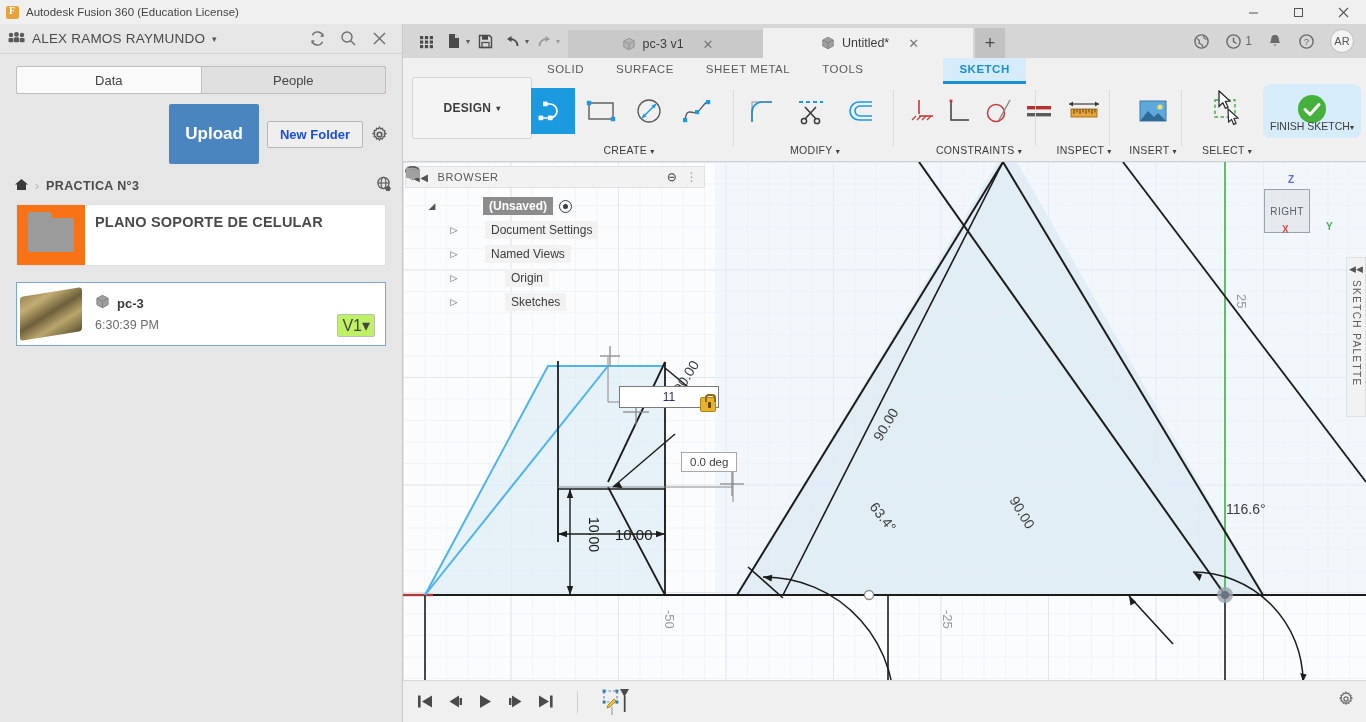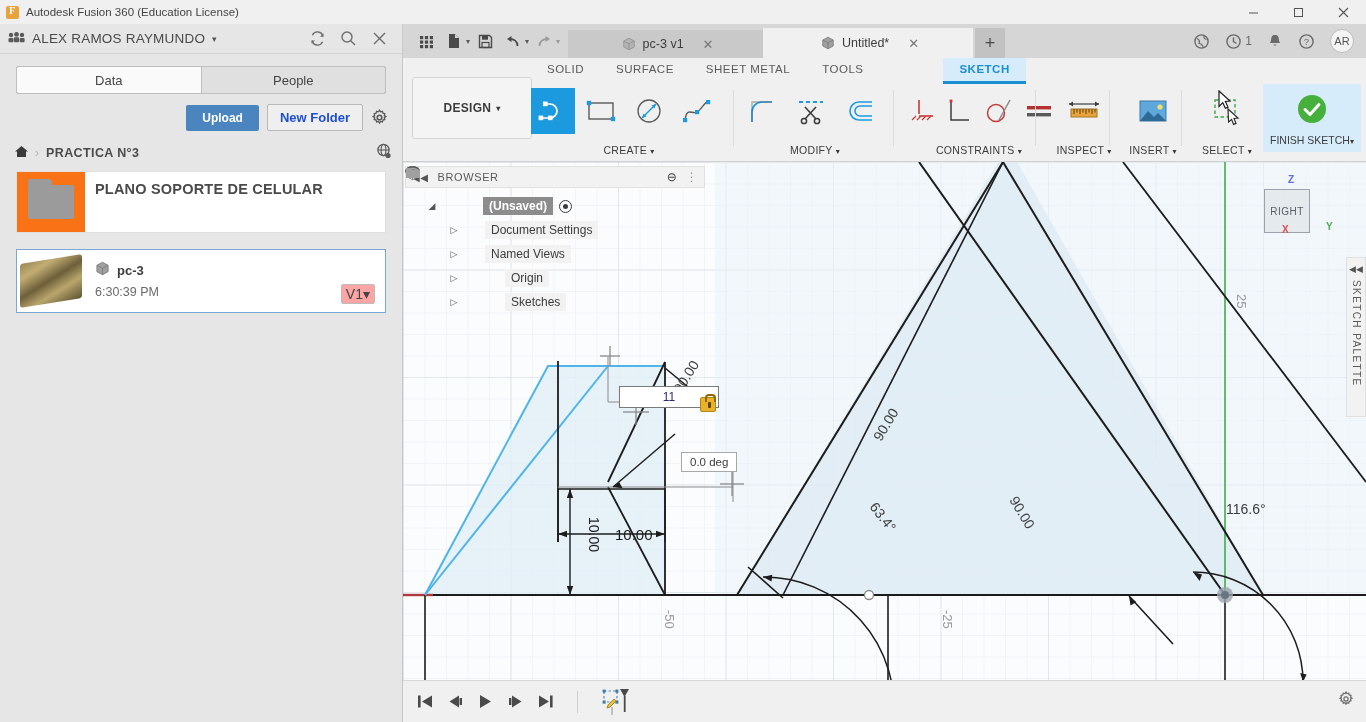--- a/index.html
+++ b/index.html
@@ -53,22 +53,22 @@
   }
   .seg div {
     flex: 1; display: flex; align-items: center; justify-content: center;
     font-size: 13px; color: #444; background: #e0e0e0;
   }
   .seg div.active { background: #fafafa; }
   .seg div + div { border-left: 1px solid #bfbfbf; }
 
   .dp-actions { display: flex; align-items: center; justify-content: flex-end; gap: 8px; padding: 10px 14px 0 0; }
   .btn-upload {
-    background: #4a85c0; color: #fff; font-size: 12px; border: none;
-    padding: 6px 16px; border-radius: 2px; font-weight: bold;
+    background: #4a85c0; color: #fff; font-size: 17px; border: none;
+    padding: 20px 16px; border-radius: 2px; font-weight: bold;
   }
   .btn-newfolder {
     background: #efefef; color: #1d4ed8; font-size: 13px;
     border: 1px solid #b8b8b8; padding: 5px 12px; border-radius: 2px; font-weight: bold;
   }
   .gear-btn { color: #5a5a5a; font-size: 16px; display: flex; align-items: center; }
 
   .breadcrumb { display: flex; align-items: center; padding: 12px 10px 8px 14px; }
   .bc-home { color: #3a3a3a; font-size: 14px; margin-right: 6px; }
   .bc-sep { color: #b4b4b4; font-size: 12px; margin-right: 7px; }
@@ -96,21 +96,21 @@
     background:
       linear-gradient(155deg, #9b8756 0%, #c2ae74 22%, #6e5f3a 48%, #b9a66d 70%, #5d5130 100%);
     transform: skewY(-9deg);
   }
   .part-row { display: flex; align-items: center; gap: 7px; }
   .cube-ic { color: #8c8c8c; font-size: 14px; }
   .part-name { font-size: 13px; font-weight: bold; color: #3c3c3c; }
   .part-time { font-size: 12.5px; color: #6b6b6b; margin-top: 6px; }
   .ver-badge {
     position: absolute; right: 10px; bottom: 8px; border: 1px solid #bdbdbd;
-    background: #fca5a5; font-size: 14px; color: #444; padding: 1px 4px; border-radius: 2px;
+    background: #bef264; font-size: 16px; color: #444; padding: 1px 4px; border-radius: 2px;
   }
 
   
   .mainarea { position: absolute; left: 403px; top: 24px; width: 963px; height: 698px; background: #fff; }
 
   .apptoolbar {
     position: absolute; left: 0; top: 0; width: 963px; height: 34px; background: #d6d6d6;
     display: flex; align-items: center;
   }
   .qa { display: flex; align-items: center; gap: 2px; padding-left: 10px; }
@@ -161,21 +161,21 @@
     position: absolute; bottom: 6px; left: 0; width: 100%;
     text-align: center; font-size: 10.5px; color: #3c3c3c; letter-spacing: .3px;
   }
   .tool {
     width: 44px; height: 46px; display: flex; align-items: center; justify-content: center;
   }
   .tool.sel { background: #1b9ae0; }
   .rg-div { position: absolute; top: 32px; width: 1px; height: 56px; background: #dcdcdc; }
 
   .finish-group {
-    position: absolute; top: 26px; right: 0; width: 98px; height: 68px; background: #d6ecfa;
+    position: absolute; top: 26px; right: 0; width: 98px; height: 54px; background: #d6ecfa; border-radius: 7px;
   }
 
   
   .canvas {
     position: absolute; left: 0; top: 138px; width: 963px; height: 560px;
     background: #fbfcfd; overflow: hidden;
   }
   .canvas svg { position: absolute; left: 0; top: 0; }
 
   

